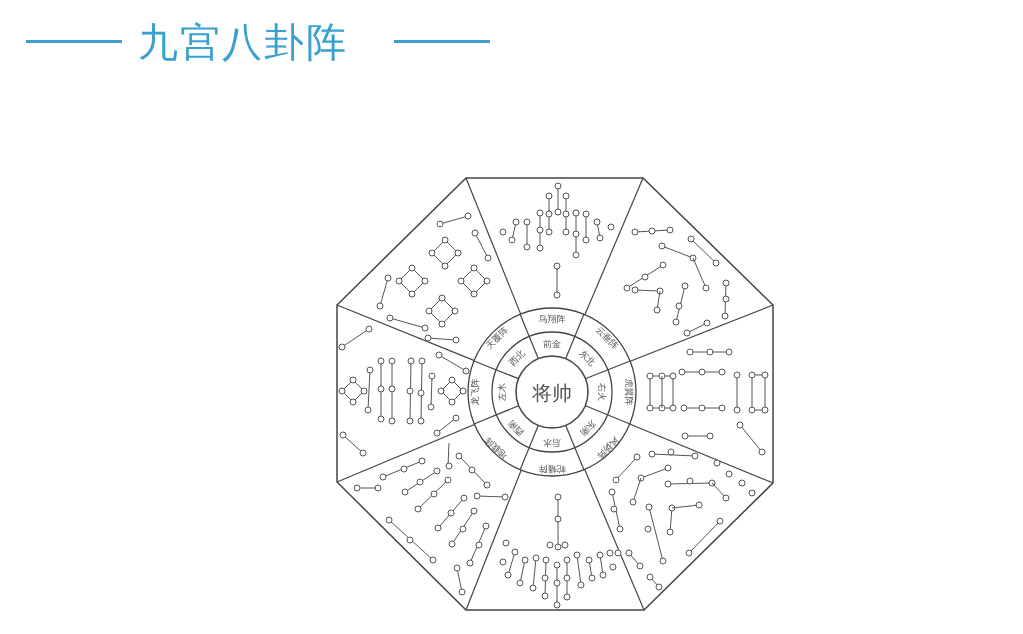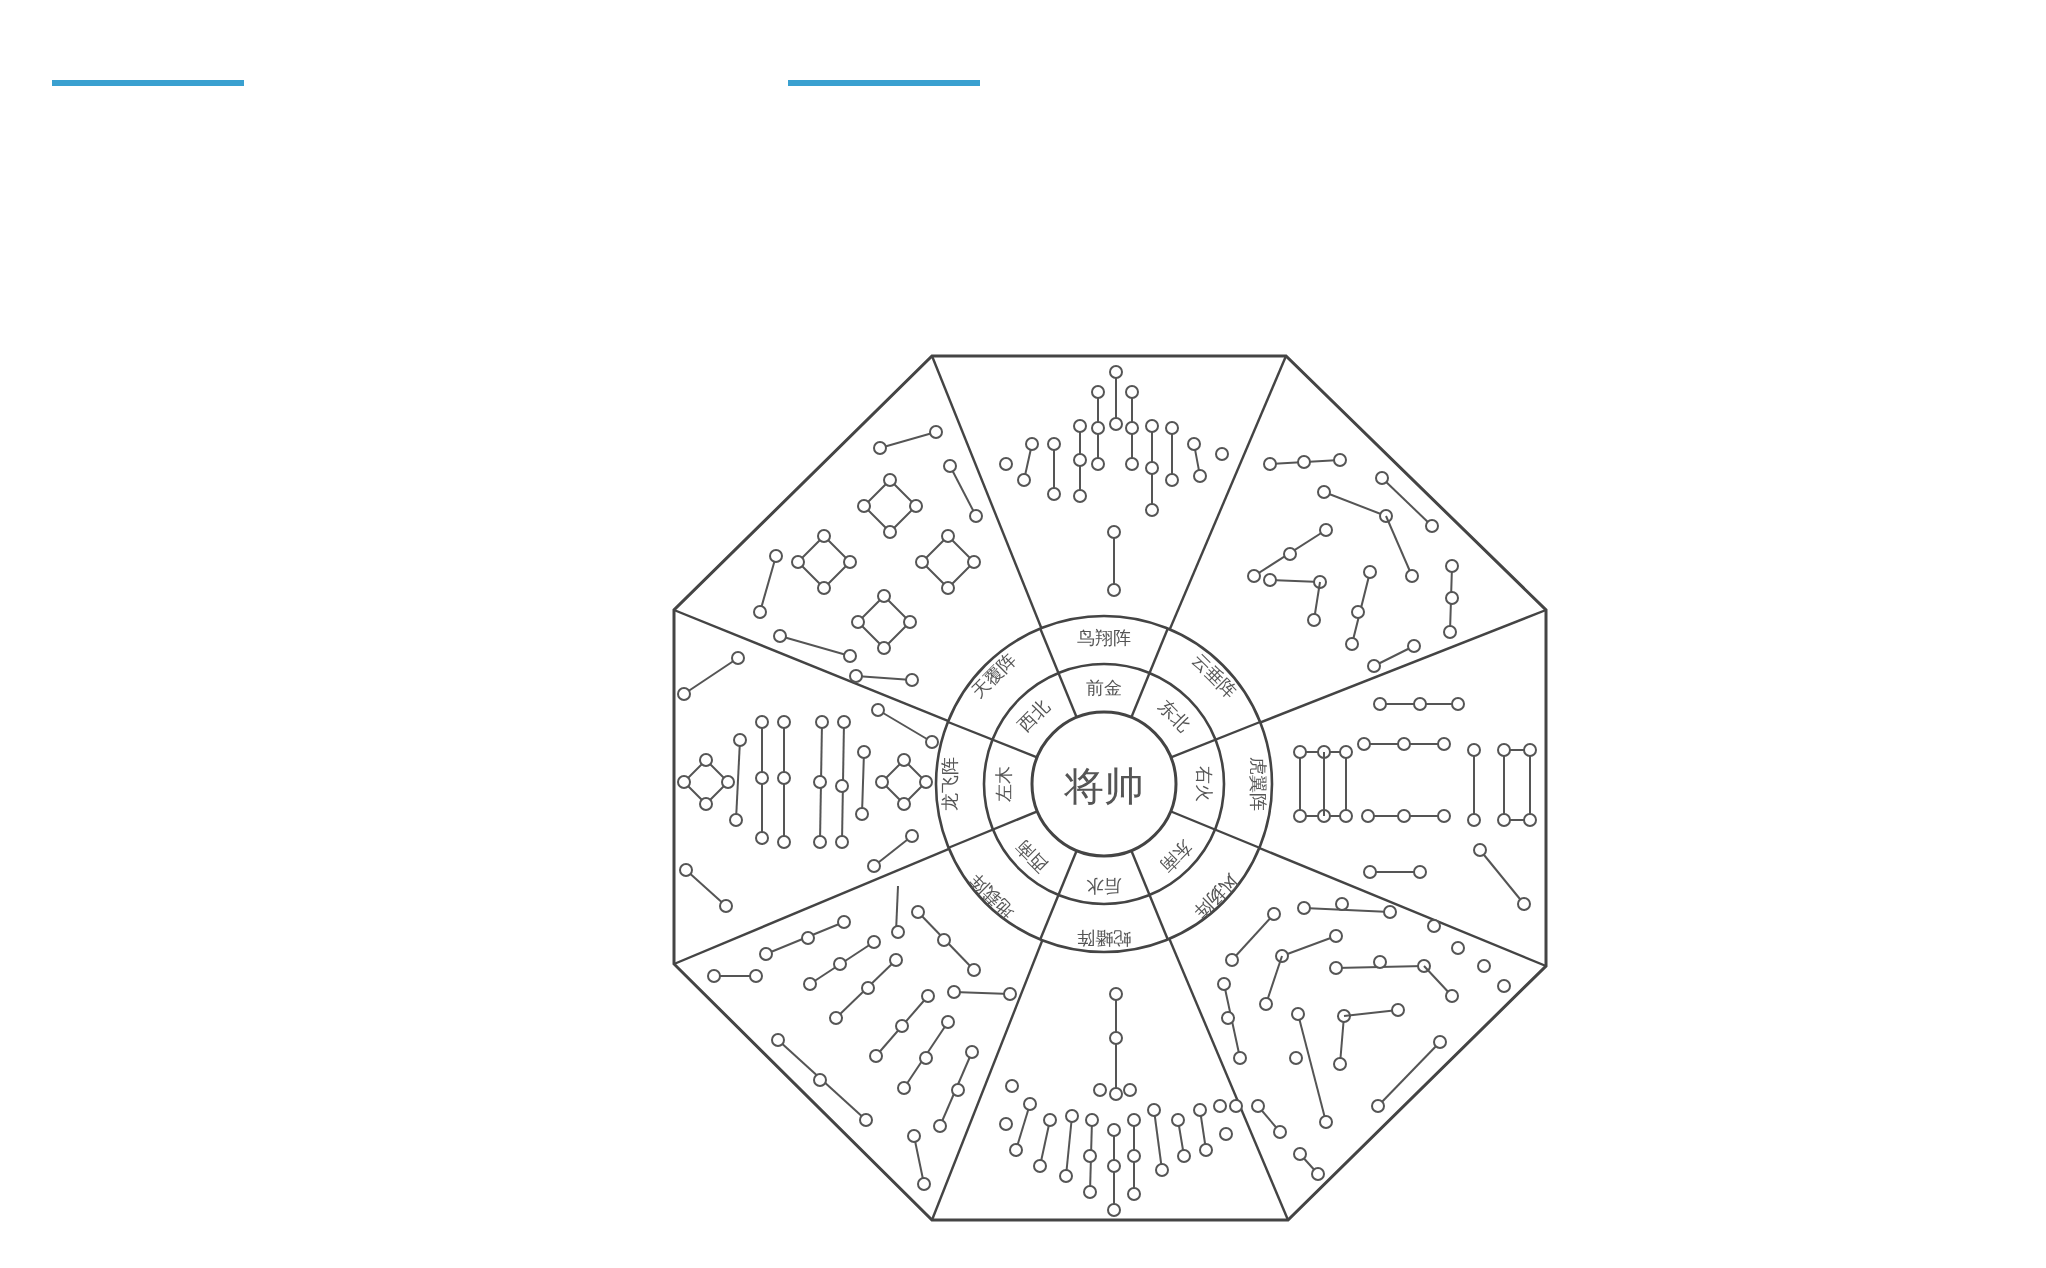--- a/index.html
+++ b/index.html
@@ -8,20 +8,21 @@
     .title-dash { position: absolute; top: 40px; height: 3px; background: #3aa0d0; }
     .title-text { position: absolute; top: 17px; left: 138px; font-size: 40px; color: #3aa0d0; letter-spacing: 2px; font-family: "DejaVu Sans", sans-serif; line-height: 50px; }
     .diagram { position: absolute; left: 0; top: 0; }
     .lbl { font-family: "DejaVu Serif", serif; fill: #555; }
   </style>
 </head>
 <body>
 
 <div class="title-row">
   <div class="title-dash" style="left:26px; width:96px;"></div>
+  <div class="title-text">九宫八卦阵</div>
   <div class="title-dash" style="left:394px; width:96px;"></div>
 </div>
 
 <svg class="diagram" width="1023" height="634" viewBox="0 0 1023 634">
 
   <polygon points="466,178 643,178 773,305 773,483 644,610 466,610 337,482 337,305" fill="#ffffff" stroke="#444" stroke-width="1.5"></polygon>
 
   <g stroke="#444" stroke-width="1.2">
     <line x1="552" y1="392" x2="466" y2="178"></line>
     <line x1="552" y1="392" x2="643" y2="178"></line>

